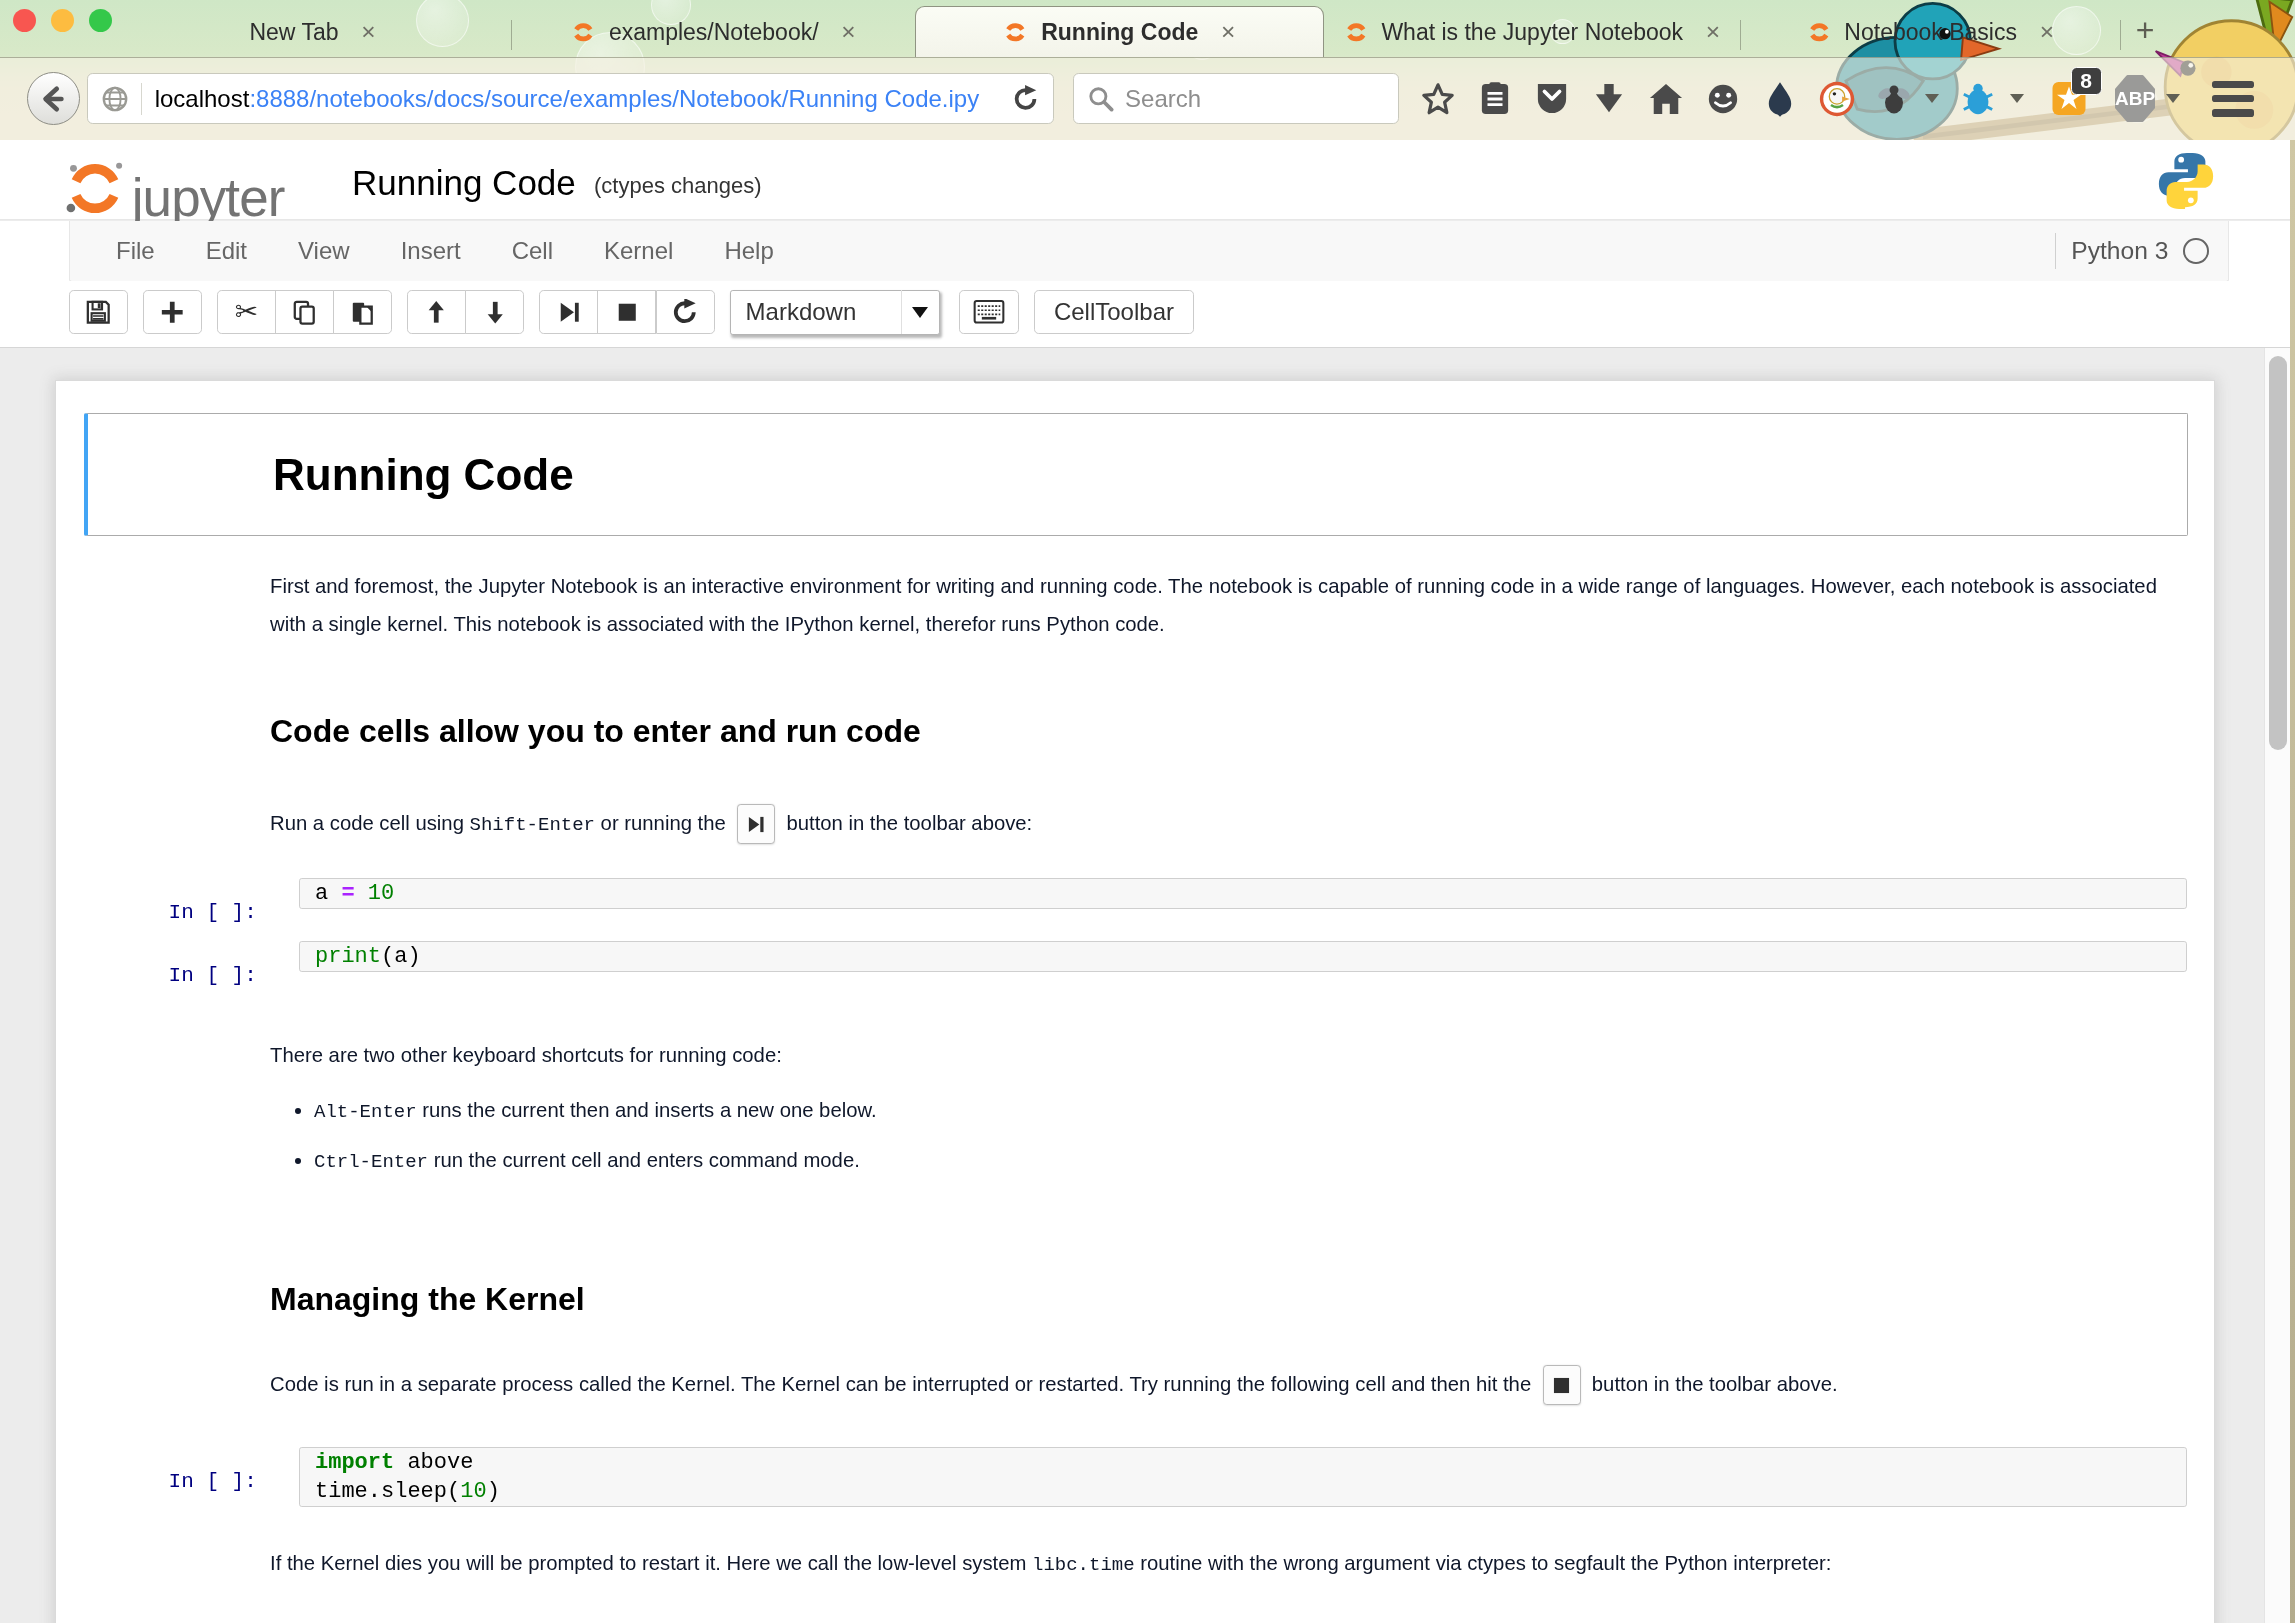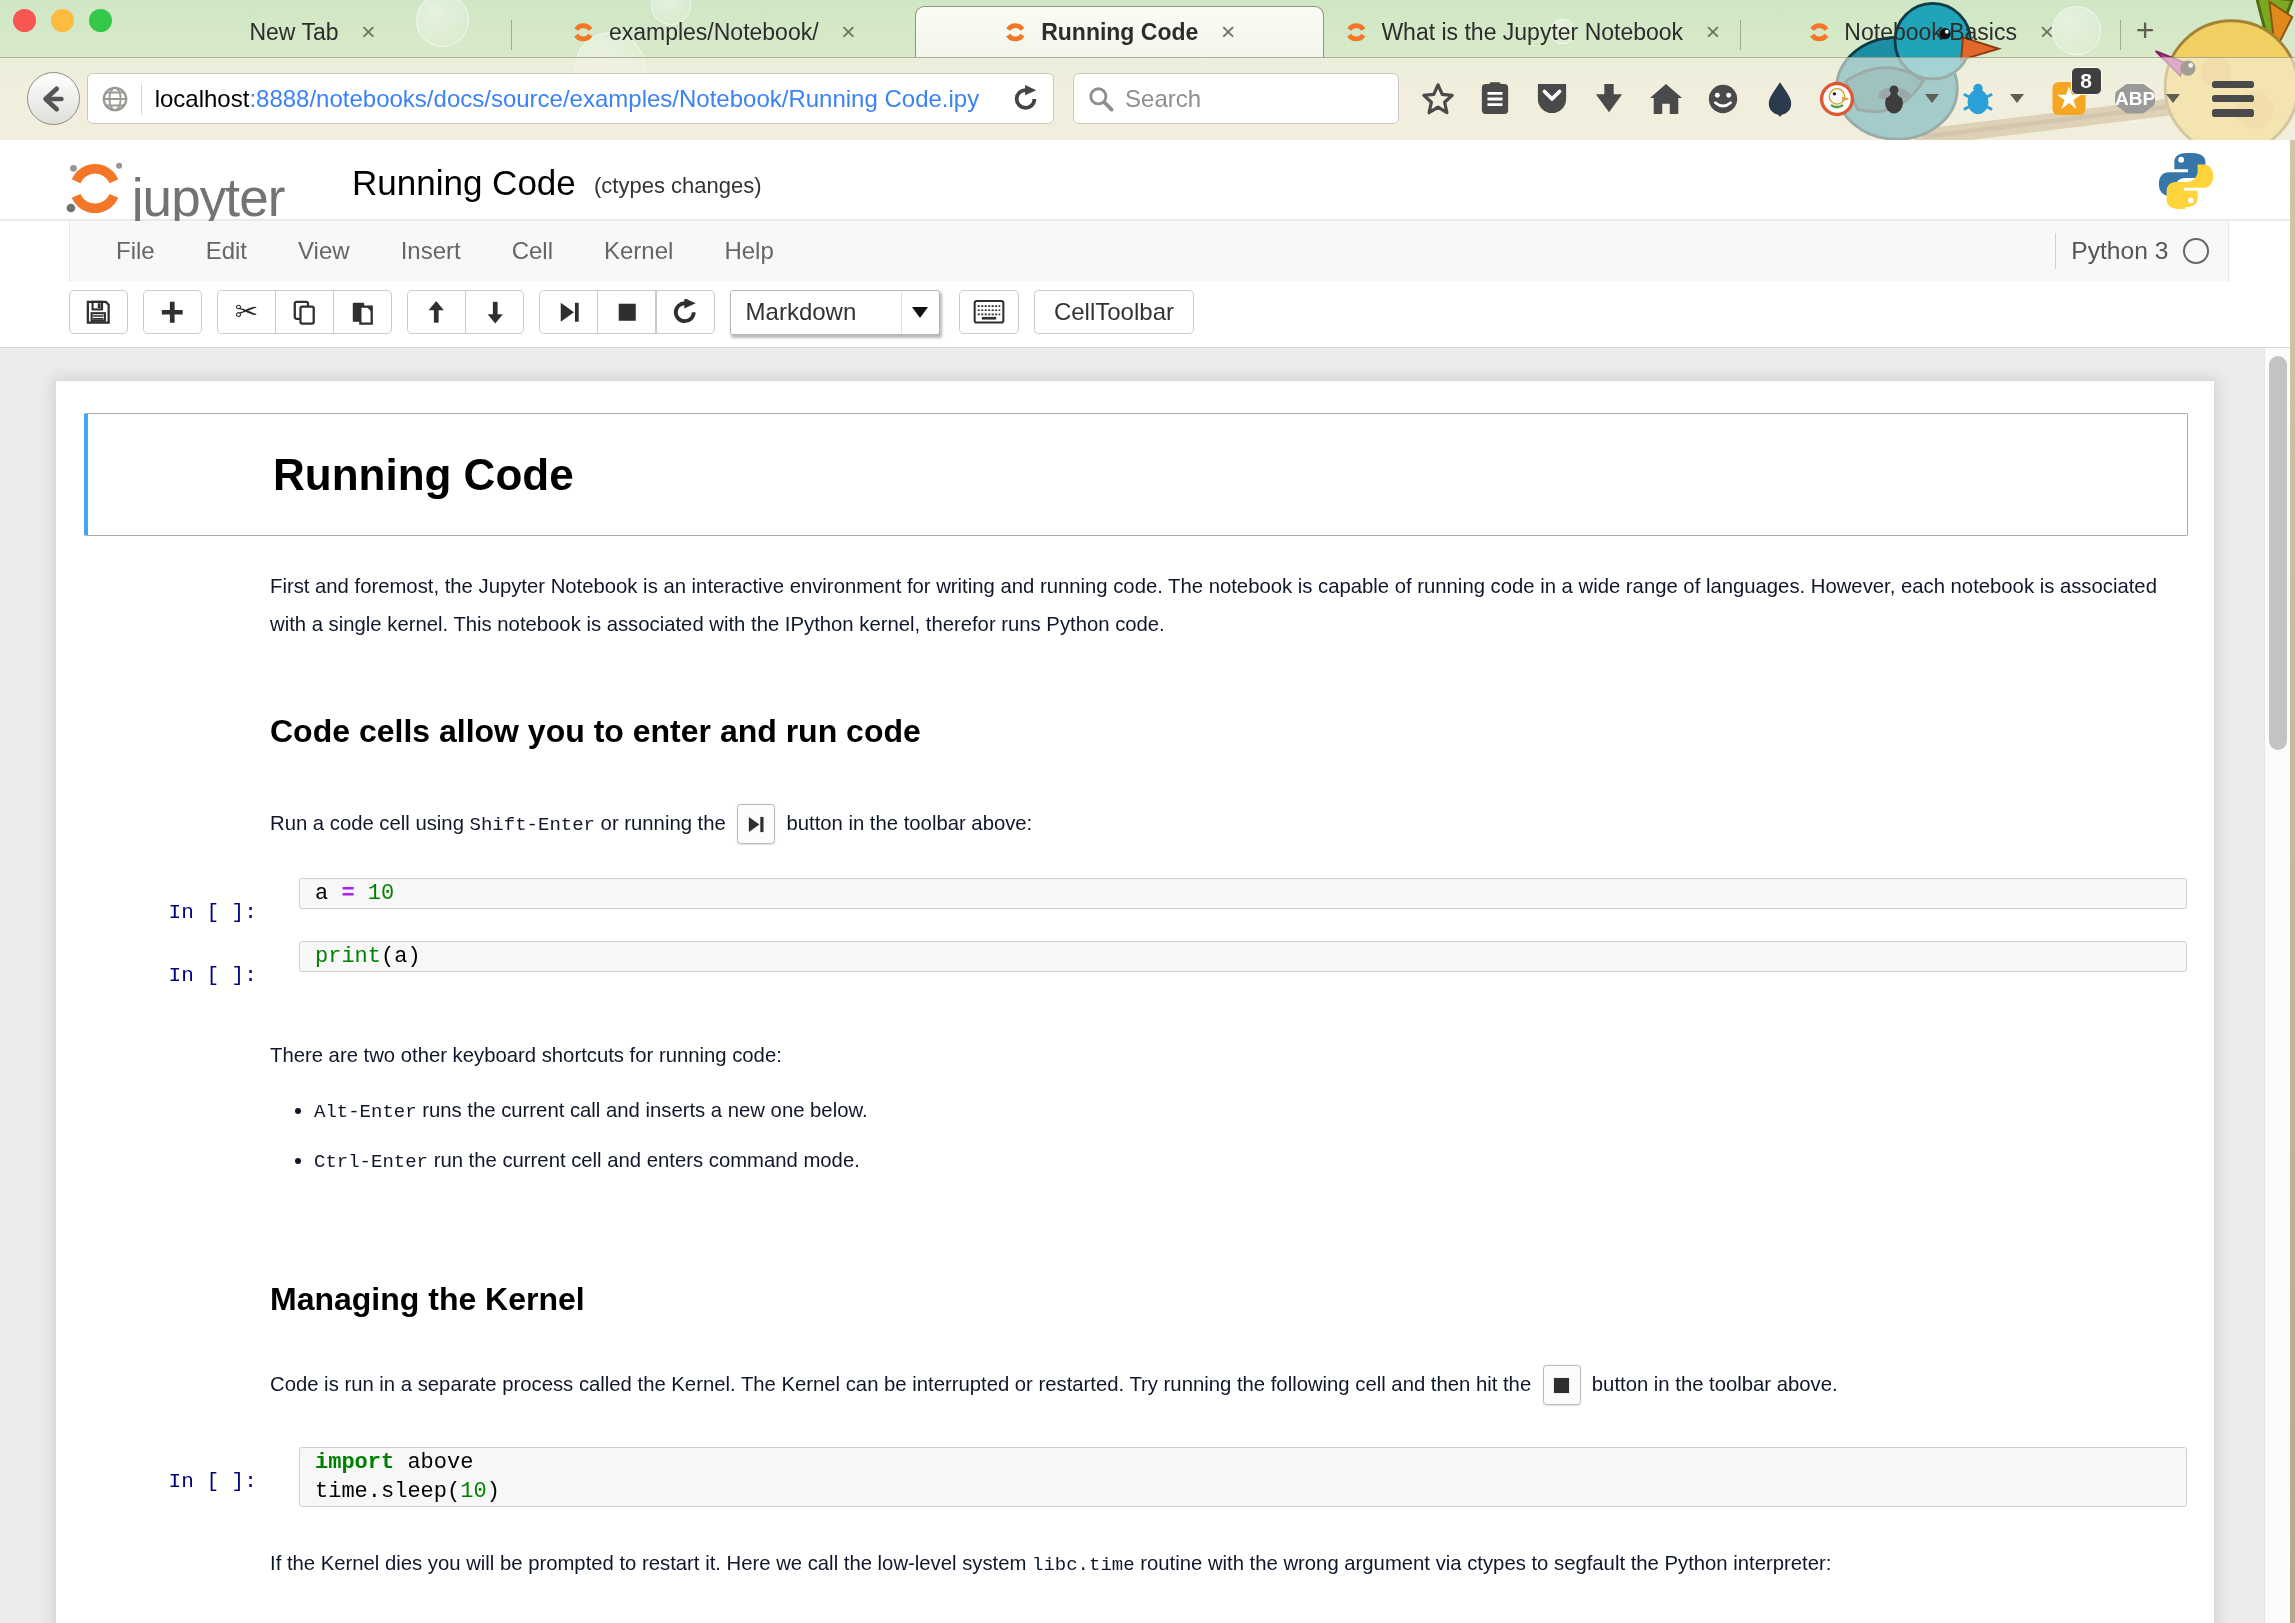--- a/index.html
+++ b/index.html
@@ -40,21 +40,21 @@
   .urltext { font-size:24px; white-space:nowrap; overflow:hidden; flex:1; }
   .urltext .host { color:#000; }
   .urltext .rest { color:#3b82f6; }
   .reload { margin-left:7.6px; flex:none; }
   .searchbar { position:absolute; left:1073px; top:16px; width:326px; height:51px; background:#fff; border:0.9px solid #c9c9bd; border-radius:5.7px; display:flex; align-items:center; padding:0 13.2px; gap:11.4px; }
   .searchbar .stext { font-size:24px; color:#8e8e8e; }
   .navicons { position:absolute; left:1420px; top:15px; height:53px; display:flex; align-items:center; gap:21px; }
   .nicon { width:36px; height:36px; display:flex; align-items:center; justify-content:center; position:relative; }
   .caret { width:0; height:0; border-left:7.6px solid transparent; border-right:7.6px solid transparent; border-top:9.5px solid #5f5f55; margin-left:-7.6px; }
   .badge8 { position:absolute; top:-13.2px; right:-15px; background:#3f3f3f; color:#fff; font-size:21px; font-weight:bold; padding:0.9px 8.5px; border-radius:5.7px; border:1.9px solid #fff; }
-  .abp { width:55px; height:30px; background:#9a9a98; color:#fff; font-weight:bold; font-size:19px; display:flex; align-items:center; justify-content:center; border-radius:13.2px; clip-path:polygon(30% 0,70% 0,100% 30%,100% 70%,70% 100%,30% 100%,0 70%,0 30%); }
+  .abp { width:55px; height:47px; background:#9a9a98; color:#fff; font-weight:bold; font-size:19px; display:flex; align-items:center; justify-content:center; border-radius:13.2px; clip-path:polygon(30% 0,70% 0,100% 30%,100% 70%,70% 100%,30% 100%,0 70%,0 30%); }
   .hamburger { display:flex; flex-direction:column; gap:6.6px; }
   .hamburger div { width:42px; height:8.5px; background:#4a4a4a; border-radius:2.8px; }
   .edgestrip { position:absolute; right:0; top:140px; width:5.7px; height:1484px; background:linear-gradient(180deg,#cfc7a4,#b3ab8c); z-index:40; }
 
   
   .jheader { position:absolute; left:0; top:140px; width:2296px; height:80px; background:#fff; border-bottom:0.9px solid #e7e7e7; z-index:3; }
   .jlogo { position:absolute; left:64px; top:9.5px; display:flex; align-items:center; }
   .jlogo svg { width:62px; height:62px; }
   .jlogo .jtext { font-size:53px; color:#737373; letter-spacing:-0.9px; margin-left:5.7px; margin-top:17px; }
   .jtitle { position:absolute; left:352px; top:23px; font-size:35px; color:#000; }
@@ -492,21 +492,21 @@
       <div class="innerarea">
           <div class="inputbox"><span class="cm-builtin">print</span><span>(a)</span></div>
         </div>
     </div>
 
     <div class="cell mdcell">
       <div class="prompt-col"></div>
       <div class="innerarea">
         <p class="rtext" style="margin-top:26.5px;">There are two other keyboard shortcuts for running code:</p>
         <ul class="nb rtext">
-          <li><span class="rcode">Alt-Enter</span><span> runs the current call and inserts a new one below.</span></li>
+          <li><span class="rcode">Alt-Enter</span><span> runs the current then and inserts a new one below.</span></li>
           <li><span class="rcode">Ctrl-Enter</span><span> run the current cell and enters command mode.</span></li>
         </ul>
       </div>
     </div>
 
     <div class="cell mdcell">
       <div class="prompt-col"></div>
       <div class="innerarea">
         <h2 class="nb" style="margin-top:59px;">Managing the Kernel</h2>
         <p class="rtext" style="margin-top:42px; line-height:45px;"><span>Code is run in a separate process called the Kernel. The Kernel can be interrupted or restarted. Try running the following cell and then hit the </span><span class="inlinebtn">

